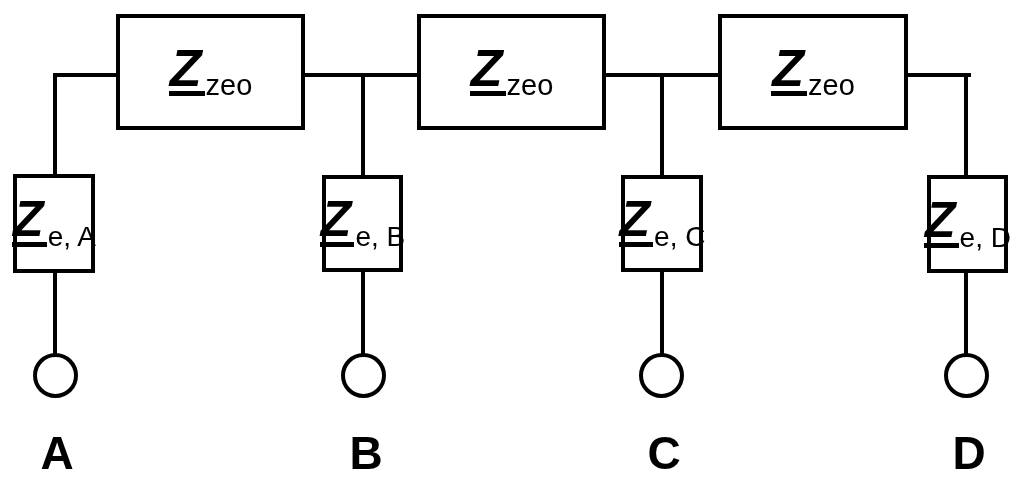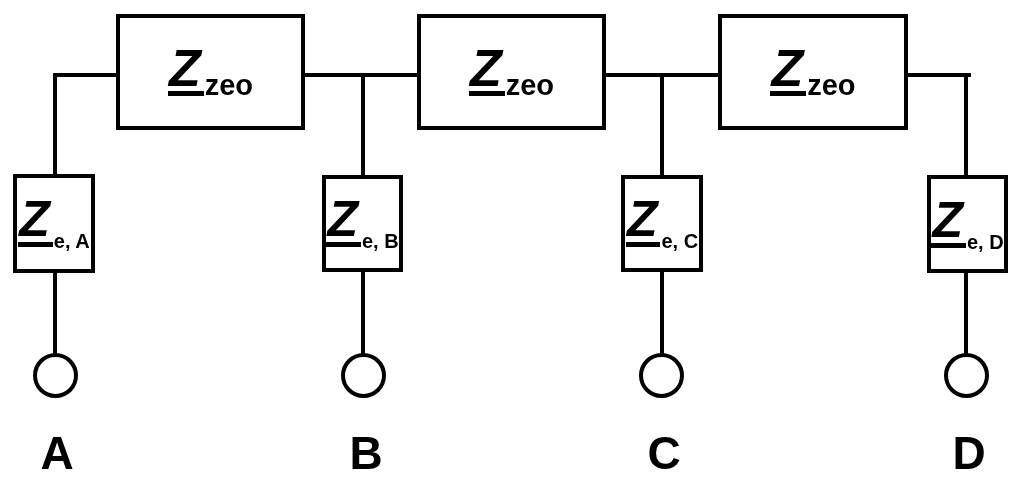--- a/index.html
+++ b/index.html
@@ -37,30 +37,30 @@
   }
   .zsym {
     font-weight: bold;
     font-style: italic;
     font-size: 52px;
     line-height: 0.78;
     border-bottom: 5px solid #000000;
     padding: 0 3px 3px 1px;
   }
   .zsub {
-    font-weight: bold;
+    font-weight: normal;
     font-style: normal;
     font-size: 29px;
     line-height: 1;
     margin-left: 1px;
     margin-bottom: -4px;
     letter-spacing: 0px;
   }
   .shunt .zsym { font-size: 50px; }
-  .shunt .zsub { font-size: 20px; text-align: center; }
+  .shunt .zsub { font-size: 28px; text-align: center; }
   .terminal-circle {
     position: absolute;
     box-sizing: border-box;
     width: 45px;
     height: 45px;
     border: 4px solid #000000;
     border-radius: 50%;
     background: #ffffff;
   }
   .term-label {

